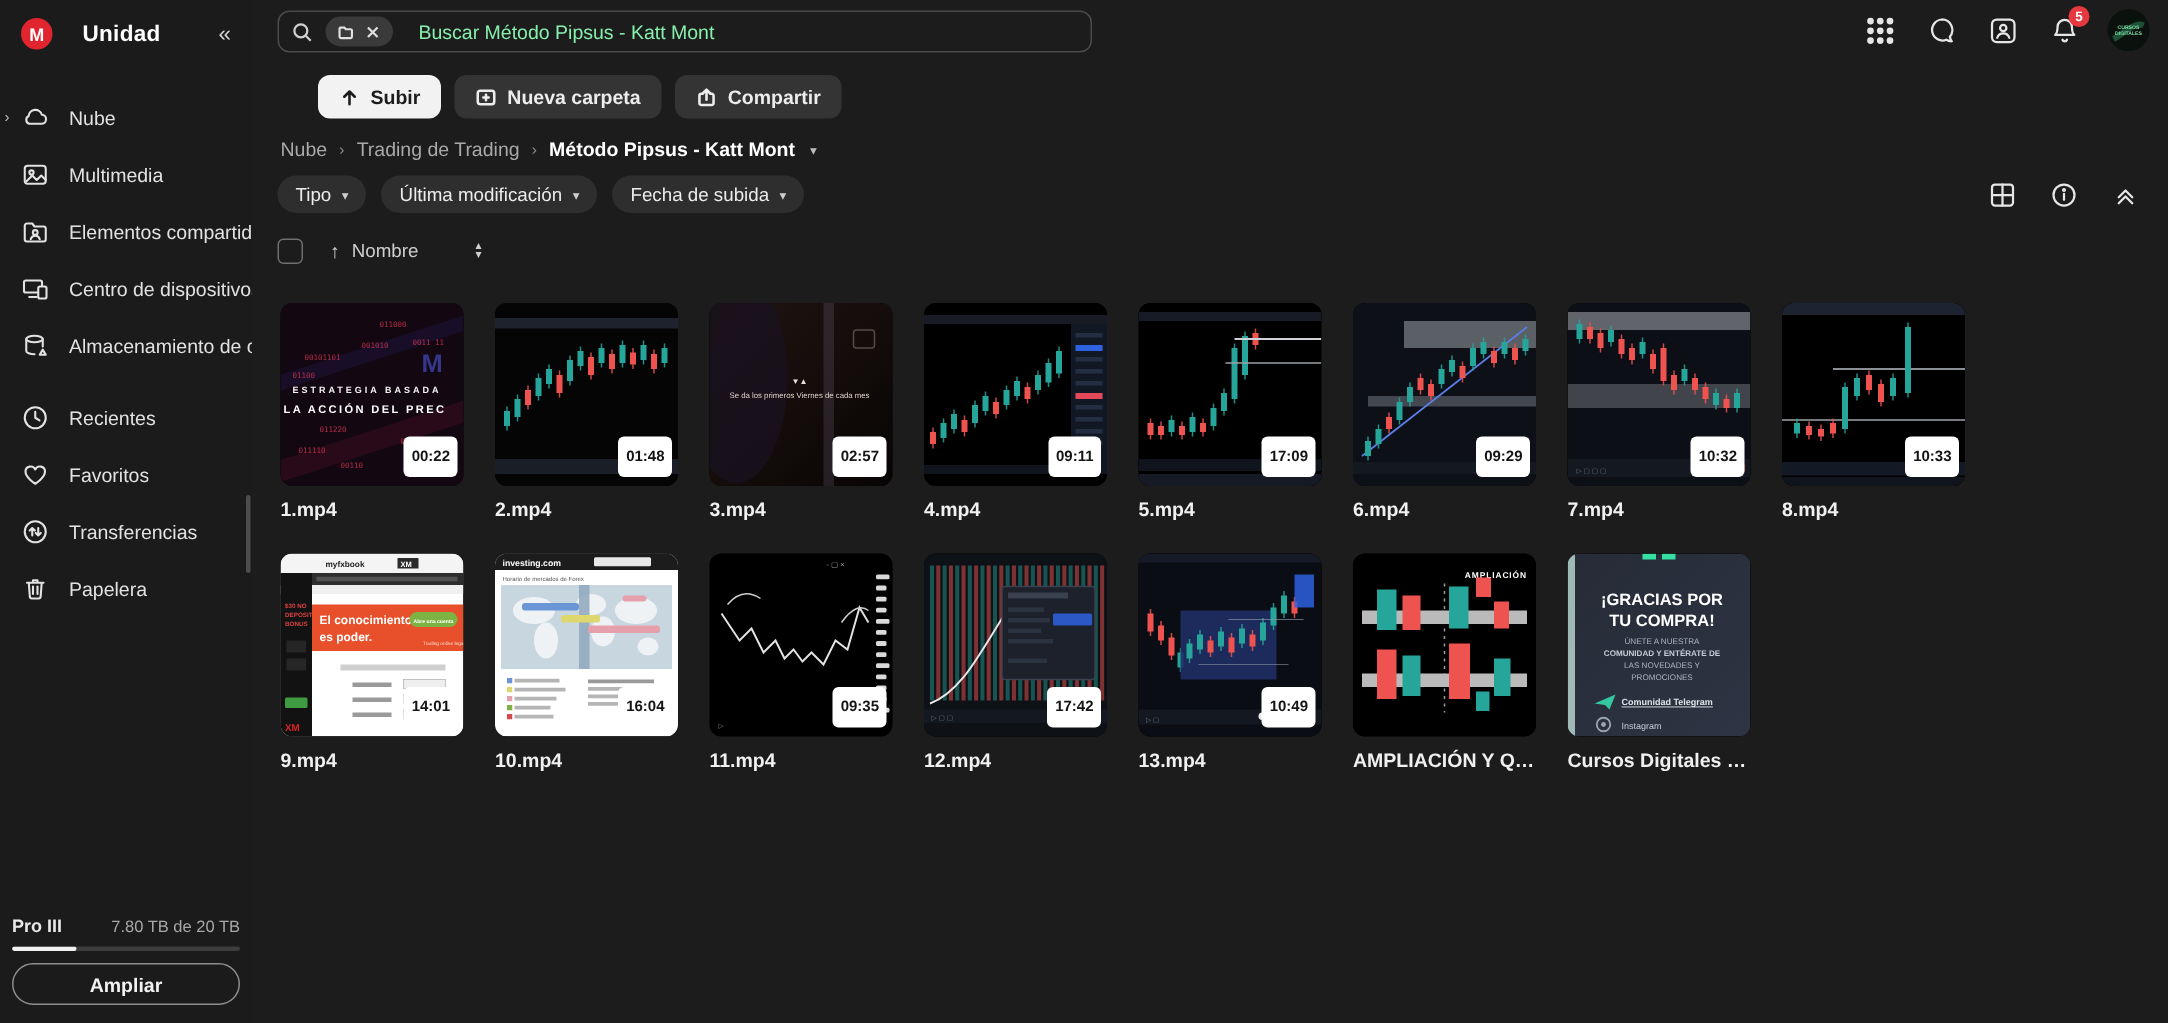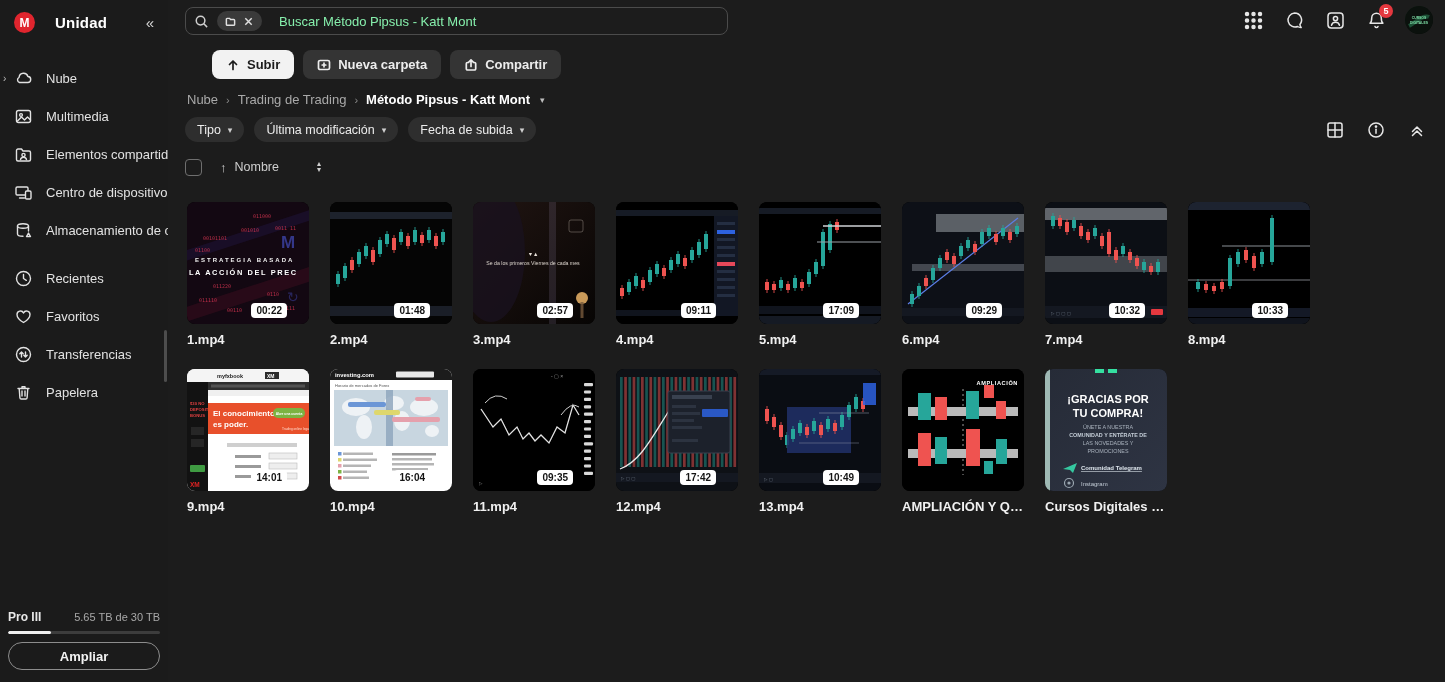--- a/index.html
+++ b/index.html
@@ -76,22 +76,22 @@
   .sortrow { display:flex; align-items:center; margin:15px 0 0 17px; height:20px; }
   .checkbox { width:17px; height:17px; border:1.6px solid #6f6f6f; border-radius:4px; background:transparent; cursor:pointer; }
   .sort-arrow { margin-left:18px; color:#cfcfcf; font-size:13px; }
   .sort-label { margin-left:8px; font-size:12.5px; color:#cfcfcf; cursor:pointer; }
   .sort-carets { margin-left:38px; display:flex; flex-direction:column; line-height:6px; color:#cfcfcf; font-size:8px; cursor:pointer; }
 
   .grid { margin:25px 0 0 19px; display:grid; grid-template-columns:repeat(8,122px); column-gap:21px; row-gap:22px; }
   .card { width:122px; cursor:pointer; }
   .thumb { position:relative; width:122px; height:122px; border-radius:8px; overflow:hidden; background:#000; }
   .thumb svg { display:block; width:122px; height:122px; }
-  .duration { position:absolute; right:22px; bottom:6px; background:#fff; color:#141414; font-size:10px;
-              font-weight:bold; border-radius:4px; padding:2px 5px; }
+  .duration { position:absolute; right:4px; bottom:6px; background:#fff; color:#141414; font-size:10px;
+              font-weight:bold; border-radius:4px; padding:8px 5px; }
   .fname { margin-top:8px; font-size:13px; font-weight:bold; color:#f0f0f0; white-space:nowrap;
            overflow:hidden; text-overflow:ellipsis; }
 </style>
 </head>
 <body>
 
 <div class="sidebar">
   <div class="side-head">
     <div class="logo-circle">M</div>
     <div class="logo-text">Unidad</div>
@@ -184,21 +184,21 @@
           </svg>
       </span>
       <span class="nav-label">Papelera</span>
     </div>
   </div>
   <div class="side-scrollthumb"></div>
 
   <div class="plan">
     <div class="plan-row">
       <span class="plan-tier">Pro III</span>
-      <span class="plan-usage">5.65 TB de 30 TB</span>
+      <span class="plan-usage">7.80 TB de 20 TB</span>
     </div>
     <div class="plan-bar">
       <div class="plan-fill" id="plan-fill" style="width: 28%;"></div>
     </div>
     <button class="plan-btn">Ampliar</button>
   </div>
 </div>
 
 <div class="main">
 

